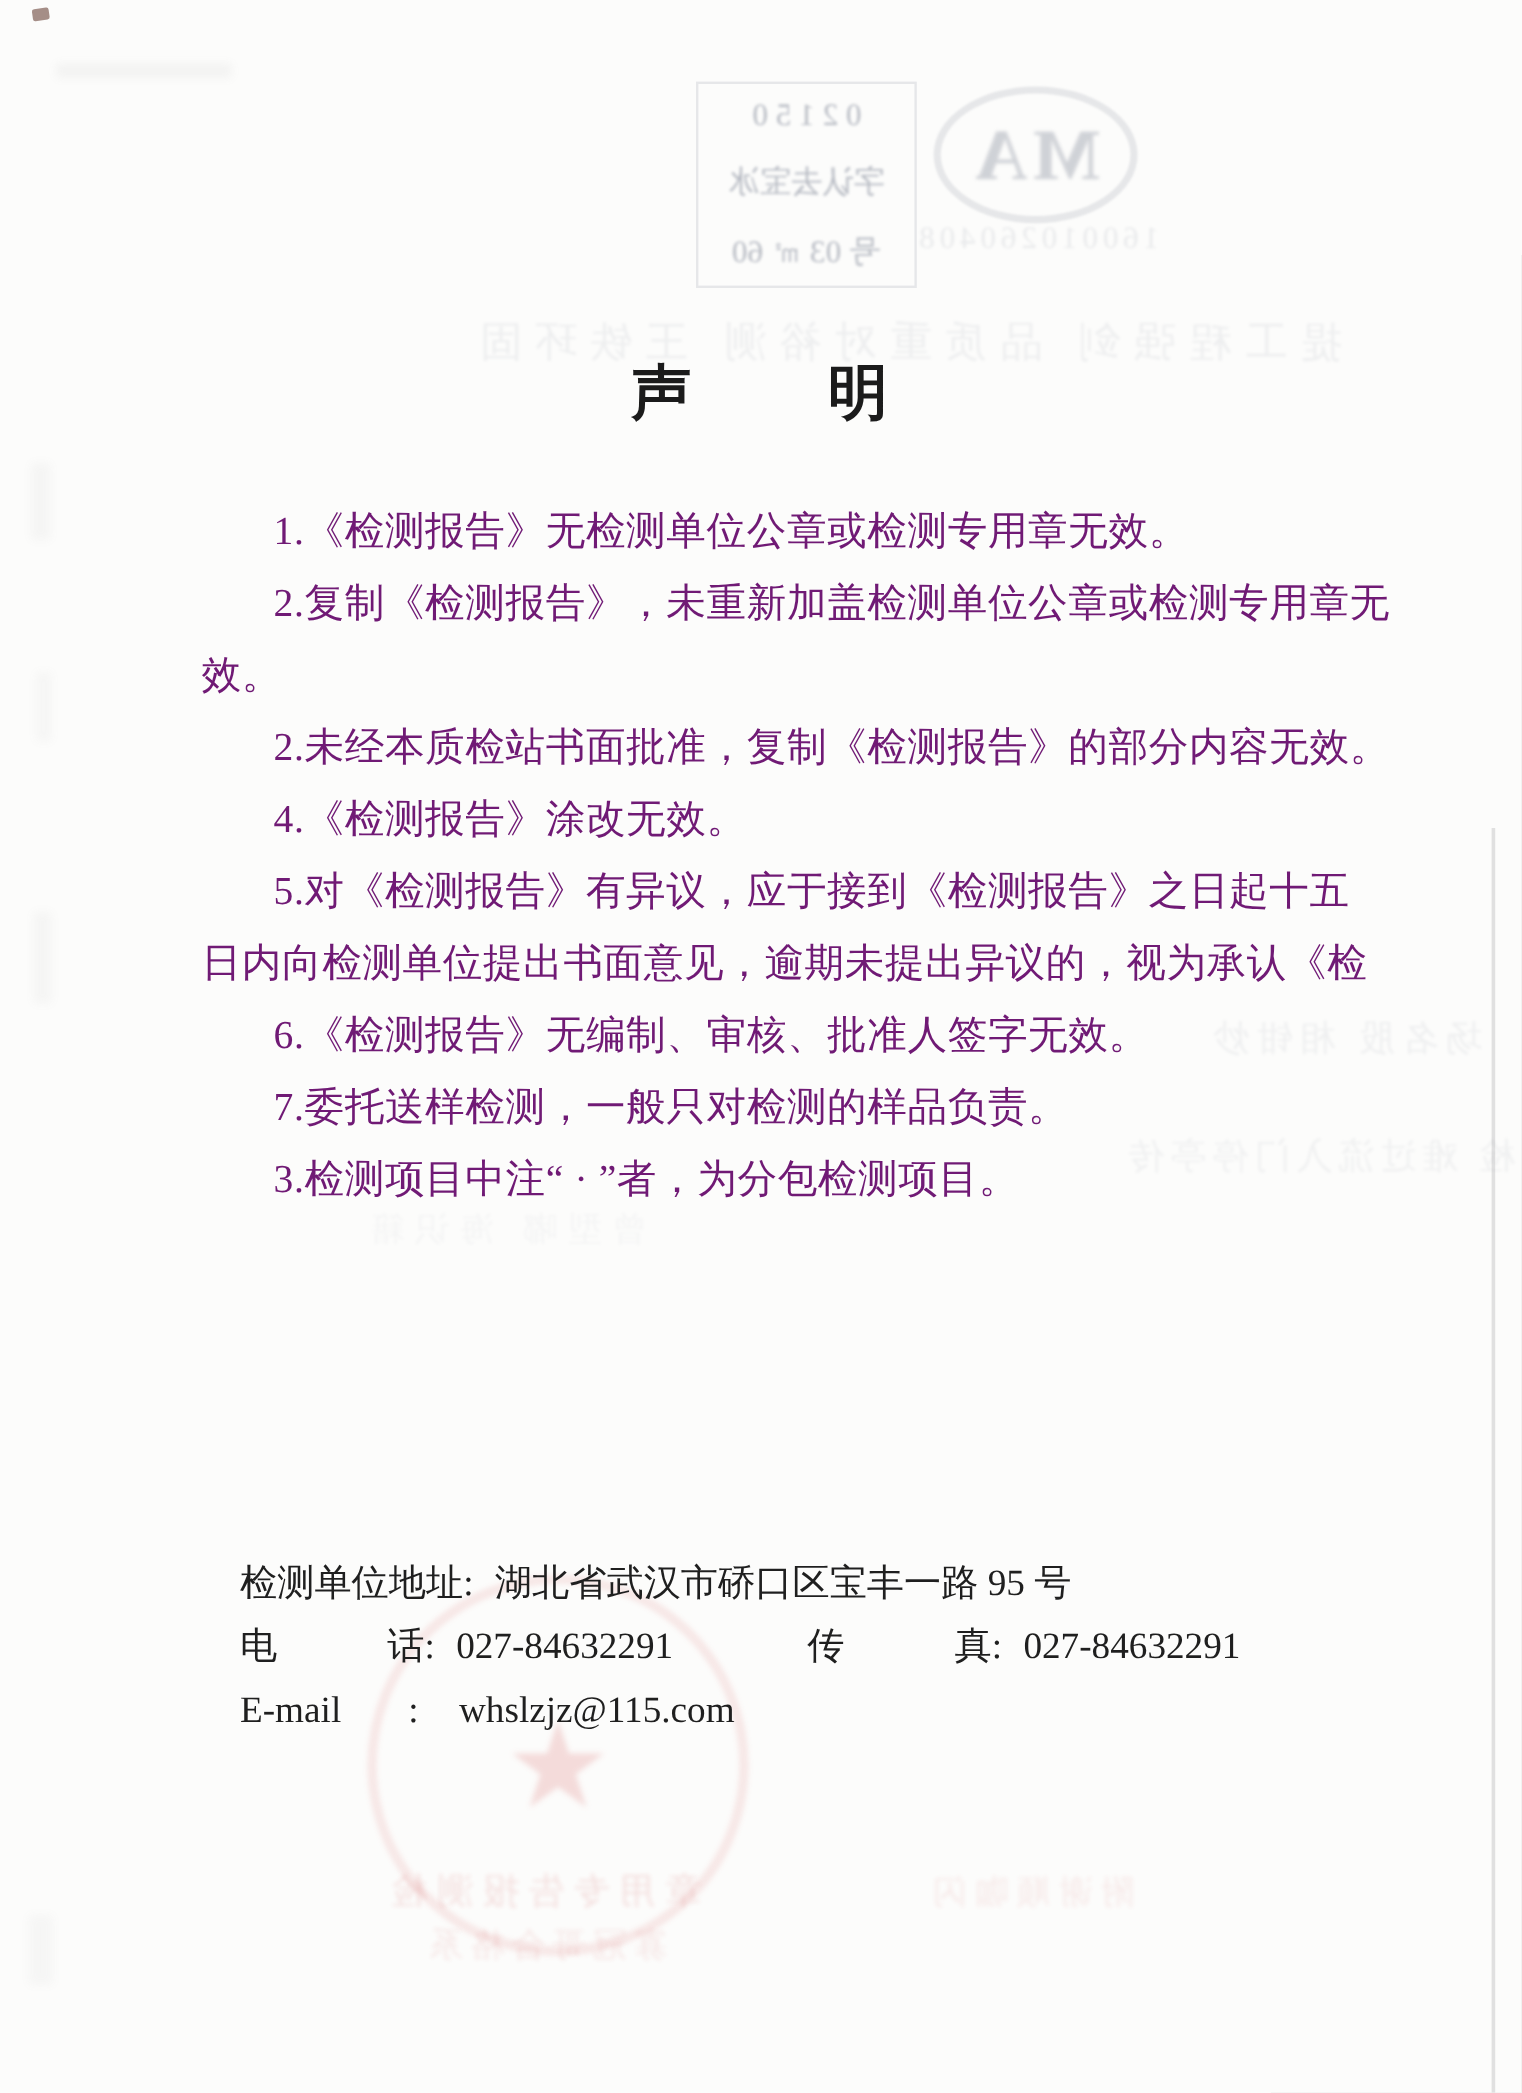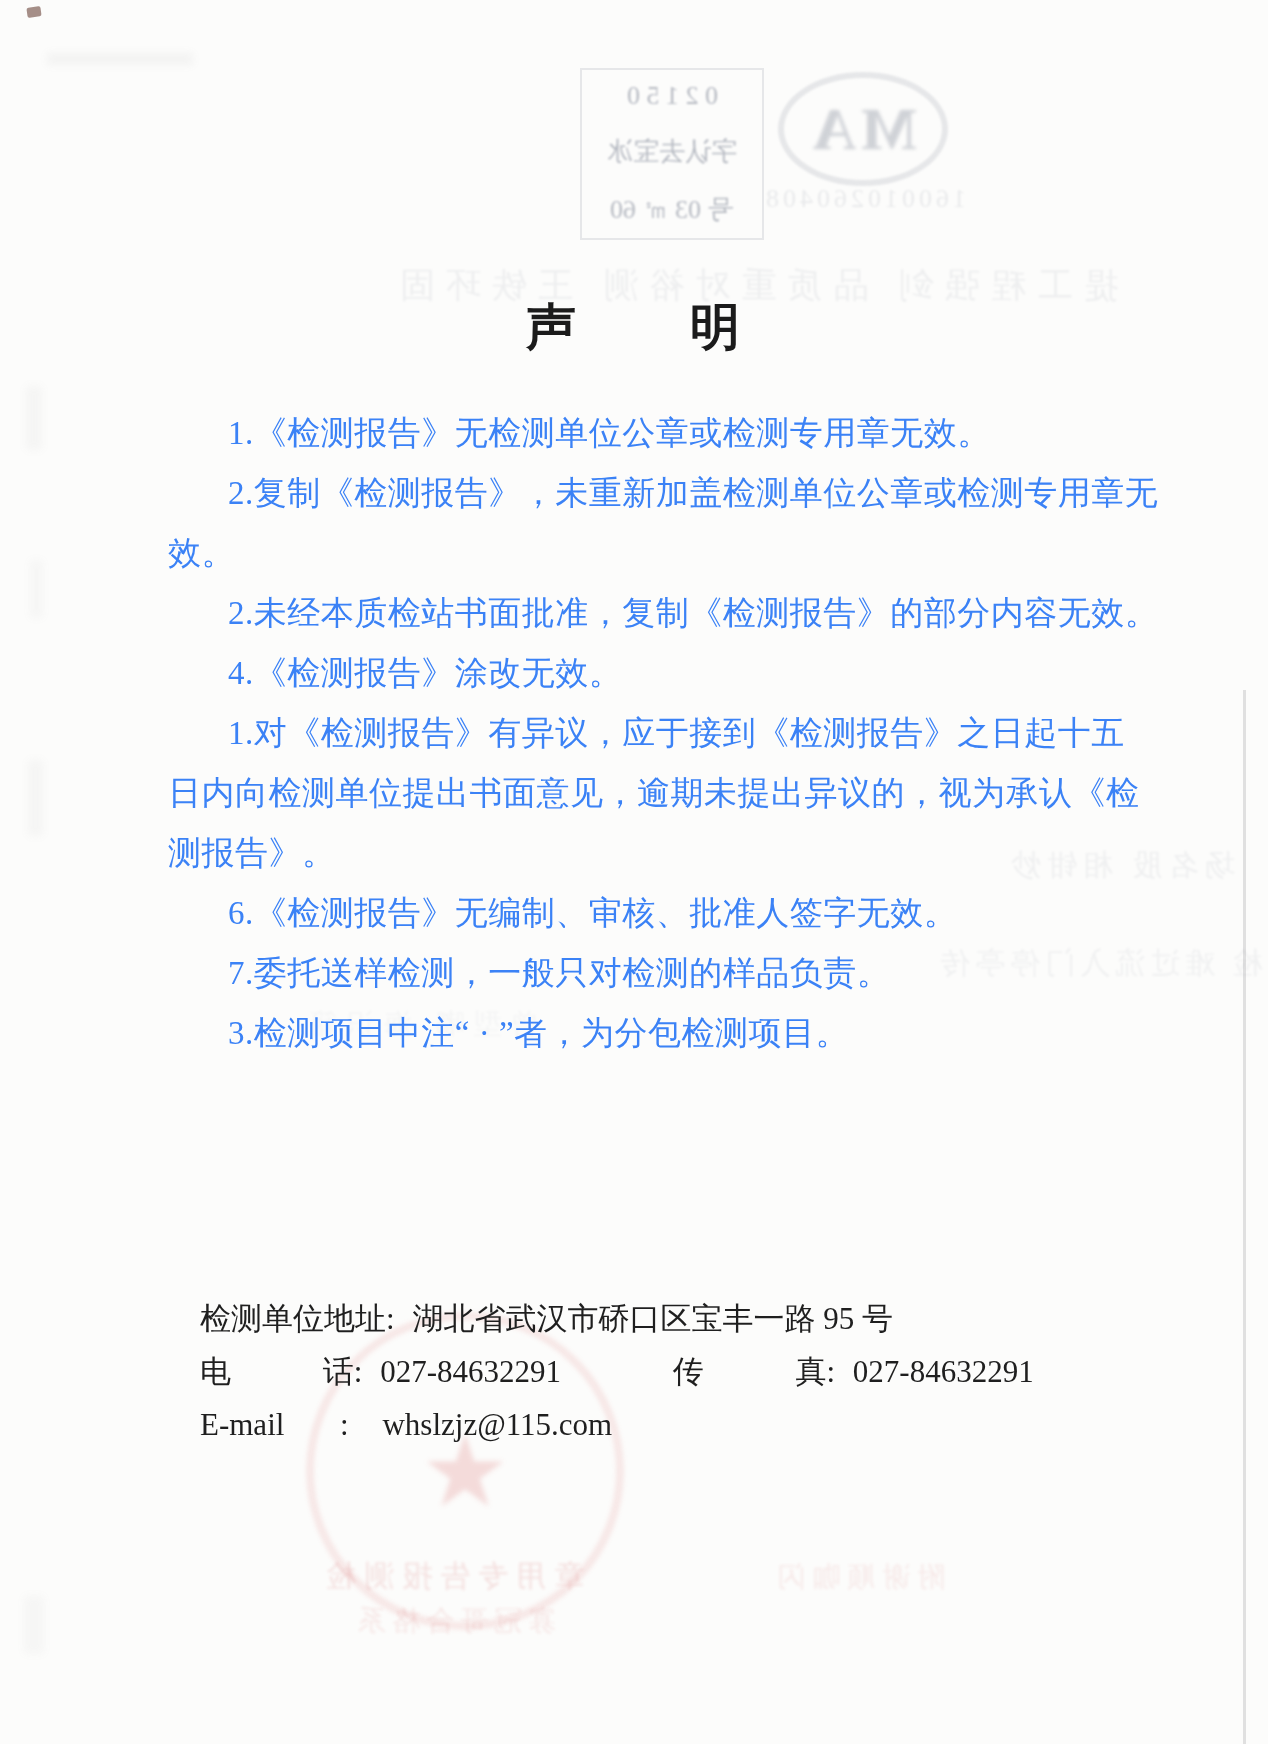--- a/index.html
+++ b/index.html
@@ -10,22 +10,22 @@
     color:#1e1e1e;
   }
   
   .title-row{
     position:absolute;top:294px;left:0;right:0;
     display:flex;justify-content:center;gap:112px;
     font-size:50px;font-weight:700;color:#1b1b1b;letter-spacing:2px;
   }
   
   .body{
-    position:absolute;left:168px;top:403px;width:985px;
-    font-size:33px;color:#3b82f6;letter-spacing:.5px;
+    position:absolute;left:168px;top:413px;width:985px;
+    font-size:33px;color:#701a75;letter-spacing:.5px;
   }
   .body .ln{height:60px;line-height:60px;white-space:nowrap;}
   .body .ln.ind{padding-left:60px;}
   
   .contact{
     position:absolute;left:200px;top:1292px;
     font-size:31px;color:#1f1f1f;
   }
   .contact .row{height:53px;line-height:53px;white-space:nowrap;font-family:Liberation Serif, serif;}
   .gap84{display:inline-block;width:84px;}
@@ -120,23 +120,22 @@
     <span>声</span>
     <span>明</span>
   </div>
 
   <div class="body">
     <div class="ln ind">1.《检测报告》无检测单位公章或检测专用章无效。</div>
     <div class="ln ind">2.复制《检测报告》，未重新加盖检测单位公章或检测专用章无</div>
     <div class="ln">效。</div>
     <div class="ln ind">2.未经本质检站书面批准，复制《检测报告》的部分内容无效。</div>
     <div class="ln ind">4.《检测报告》涂改无效。</div>
-    <div class="ln ind">1.对《检测报告》有异议，应于接到《检测报告》之日起十五</div>
+    <div class="ln ind">5.对《检测报告》有异议，应于接到《检测报告》之日起十五</div>
     <div class="ln">日内向检测单位提出书面意见，逾期未提出异议的，视为承认《检</div>
-    <div class="ln">测报告》。</div>
     <div class="ln ind">6.《检测报告》无编制、审核、批准人签字无效。</div>
     <div class="ln ind">7.委托送样检测，一般只对检测的样品负责。</div>
     <div class="ln ind">3.检测项目中注“ · ”者，为分包检测项目。</div>
   </div>
 
   <div class="contact">
     <div class="row">
       <span>检测单位地址:</span><span class="gap10"></span>
       <span>湖北省武汉市硚口区宝丰一路 95 号</span>
     </div>

